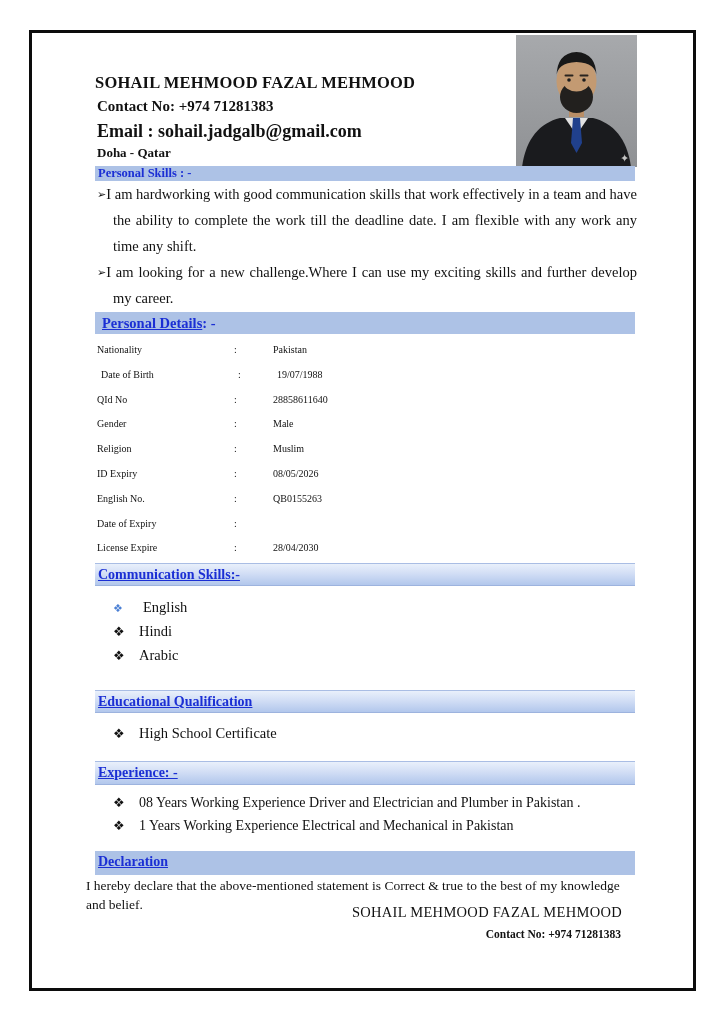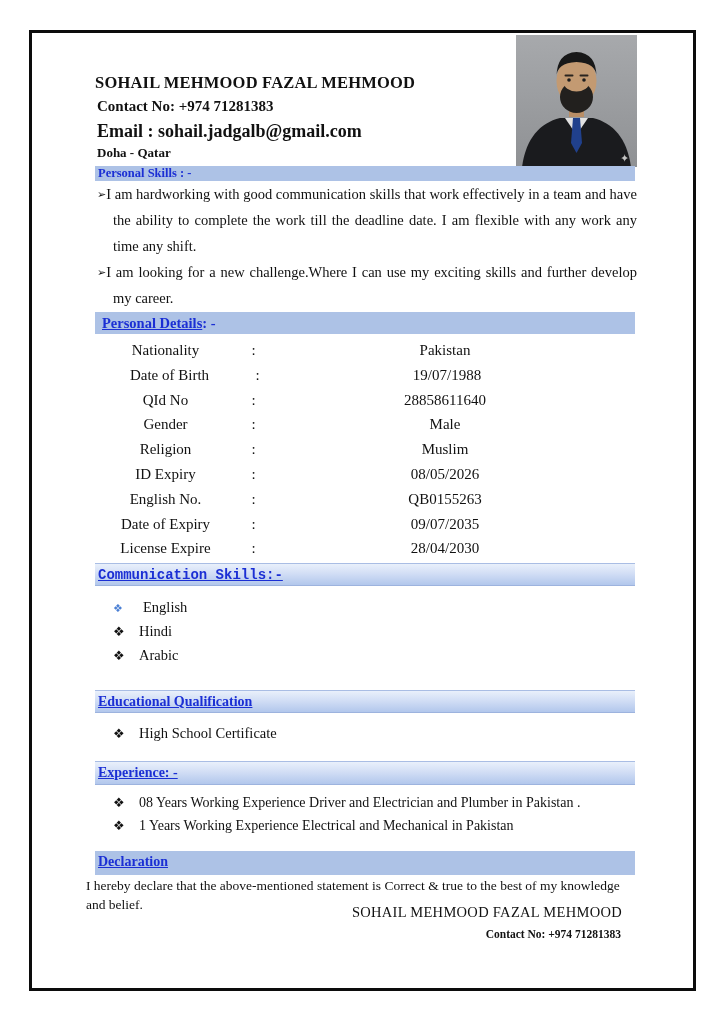--- a/index.html
+++ b/index.html
@@ -33,32 +33,32 @@
     color:#1b2fd4;font-weight:bold;
     box-sizing:border-box;padding:1px 0 0 3px;
   }
   .band-grad{
     background:linear-gradient(to bottom,#e9f0fb 0%,#d2def5 45%,#b2c7ec 100%);
     border-top:1px solid #a9bde4;border-bottom:1px solid #9db3de;
   }
   .band .u{text-decoration:underline;}
   .ps-band{top:166px;height:15px;font-size:12.5px;line-height:13px;}
   .pd-band{top:312px;height:22px;font-size:14.5px;line-height:20px;padding-left:7px;}
-  .cs-band{top:563px;height:23px;font-size:14px;line-height:20px;font-family:Liberation Mono, monospace;}
+  .cs-band{top:563px;height:23px;font-size:14px;line-height:20px;}
   .eq-band{top:690px;height:23px;font-size:14px;line-height:20px;}
   .ex-band{top:761px;height:24px;font-size:14px;line-height:20px;}
   .dec-band{top:851px;height:24px;font-size:14px;line-height:20px;}
 
   
   .skills{left:97px;top:181px;width:540px;font-size:14.5px;line-height:26px;}
   .skill-item{padding-left:16px;text-indent:-16px;text-align:justify;}
   .skill-item .arrow{font-size:11px;vertical-align:1px;}
 
   
-  .pd-table{left:97px;top:338px;width:520px;font-size:15px;line-height:24.8px;text-align:center;}
+  .pd-table{left:97px;top:338px;width:520px;font-size:10px;line-height:24.8px;}
   .pd-row{display:flex;}
   .pd-label{width:137px;}
   .pd-sep{width:39px;}
   .pd-value{flex:1;}
   .pd-row:nth-child(2) .pd-label{padding-left:4px;}
 
   
   .blist{left:113px;top:596px;width:420px;font-size:14.5px;line-height:23.3px;}
   .bullet-item .diamond{display:inline-block;width:26px;font-size:13px;}
   .bullet-item.first .diamond{color:#4a7fd4;font-size:11px;width:30px;}
@@ -149,21 +149,20 @@
         <span class="pd-value">08/05/2026</span>
       </div>
     <div class="pd-row">
         <span class="pd-label">English No.</span>
         <span class="pd-sep">:</span>
         <span class="pd-value">QB0155263</span>
       </div>
     <div class="pd-row">
         <span class="pd-label">Date of Expiry</span>
         <span class="pd-sep">:</span>
-        <span class="pd-value">09/07/2035</span>
       </div>
     <div class="pd-row">
         <span class="pd-label">License Expire</span>
         <span class="pd-sep">:</span>
         <span class="pd-value">28/04/2030</span>
       </div>
   </div>
 
   <div class="abs band band-grad cs-band">
     <span class="u">Communication Skills:-</span>

